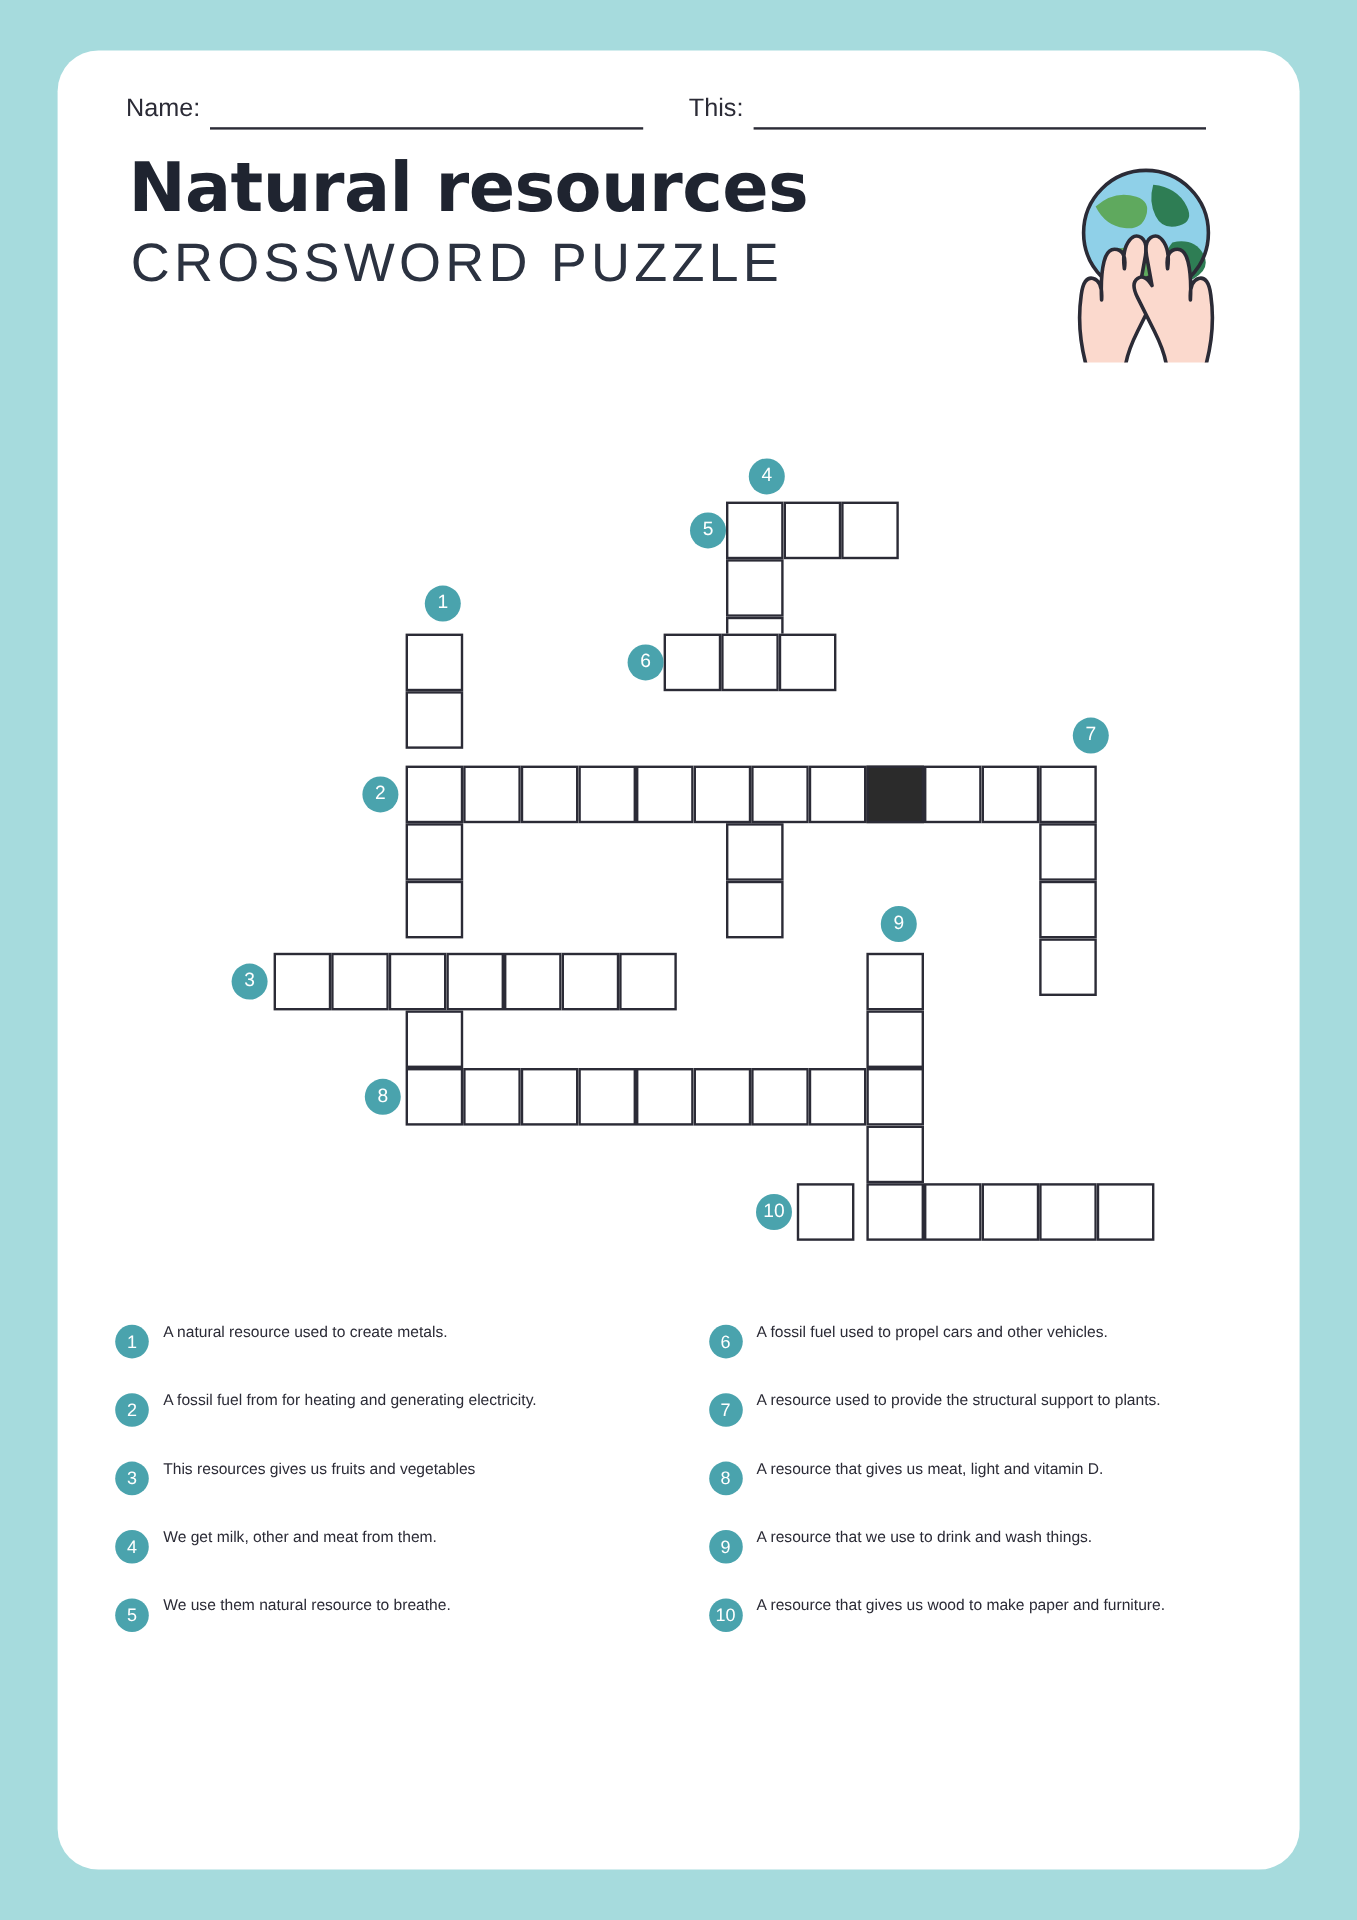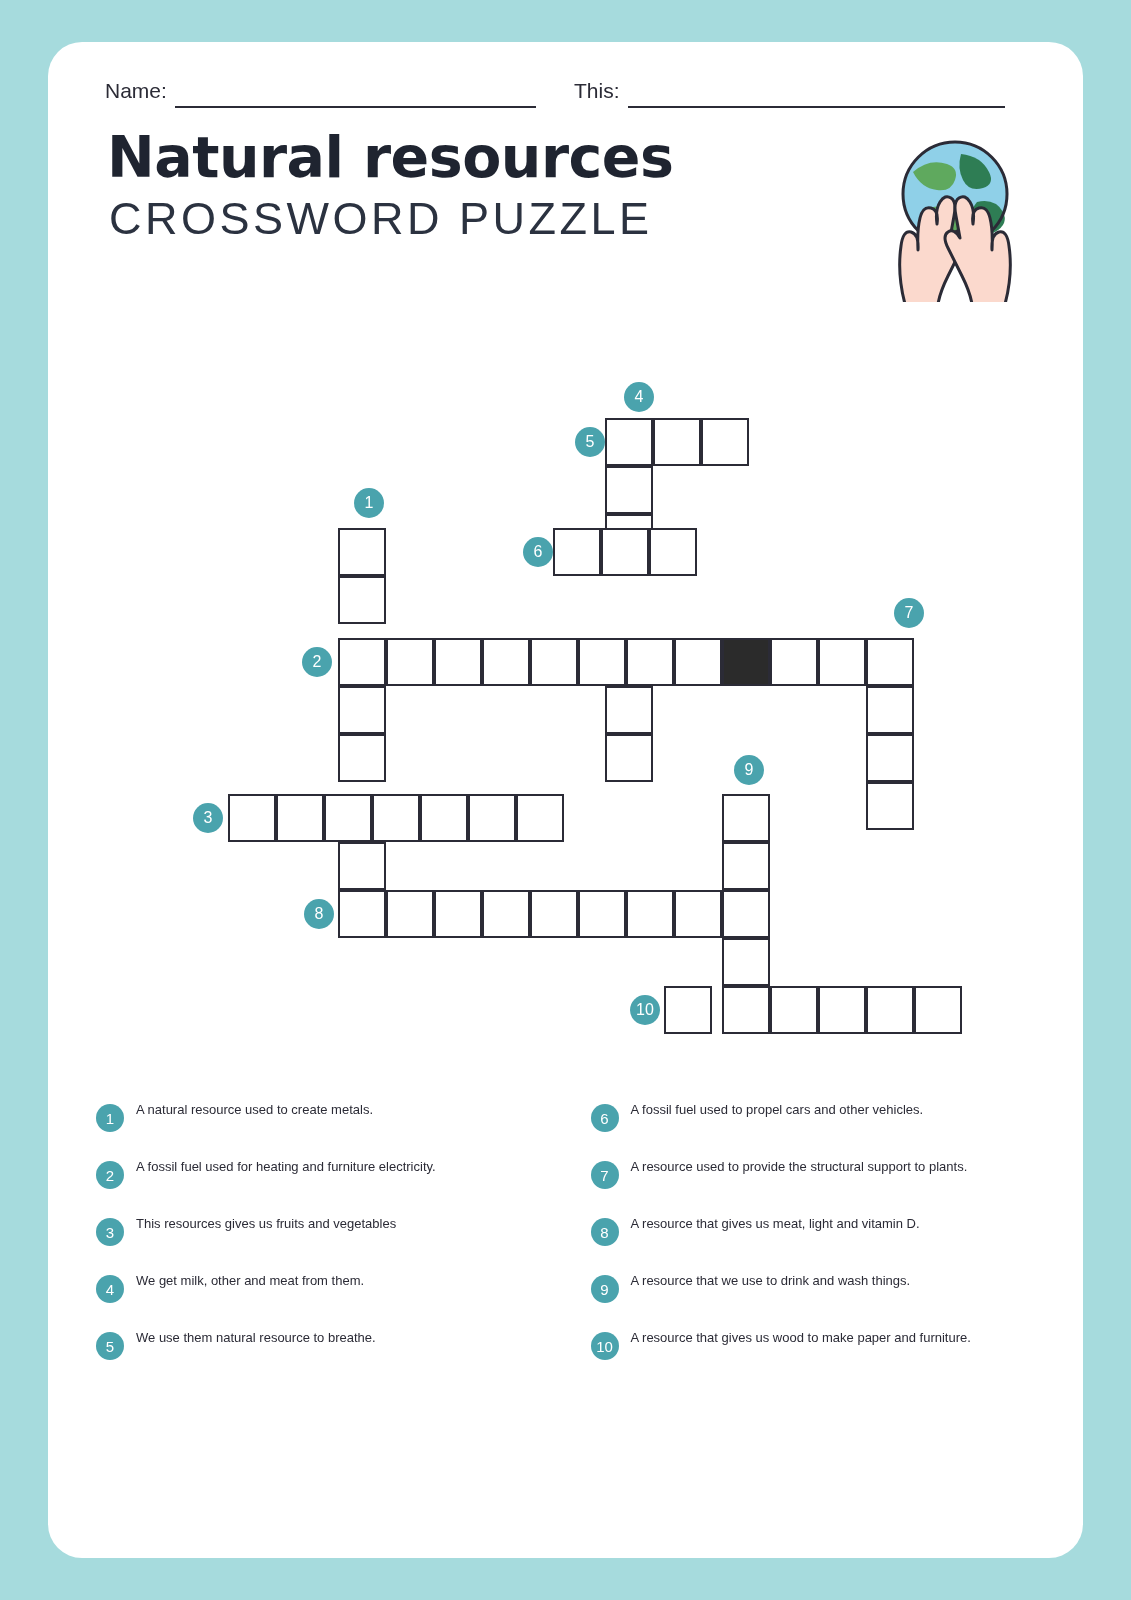--- a/index.html
+++ b/index.html
@@ -260,21 +260,21 @@
     </div>
 
   <div class="clues">
     <div class="clue-col left">
         <div class="clue">
           <div class="clue-num">1</div>
           <div class="clue-text">A natural resource used to create metals.</div>
         </div>
         <div class="clue">
           <div class="clue-num">2</div>
-          <div class="clue-text">A fossil fuel used for heating and furniture electricity.</div>
+          <div class="clue-text">A fossil fuel from for heating and generating electricity.</div>
         </div>
         <div class="clue">
           <div class="clue-num">3</div>
           <div class="clue-text">This resources gives us fruits and vegetables</div>
         </div>
         <div class="clue">
           <div class="clue-num">4</div>
           <div class="clue-text">We get milk, other and meat from them.</div>
         </div>
         <div class="clue">

